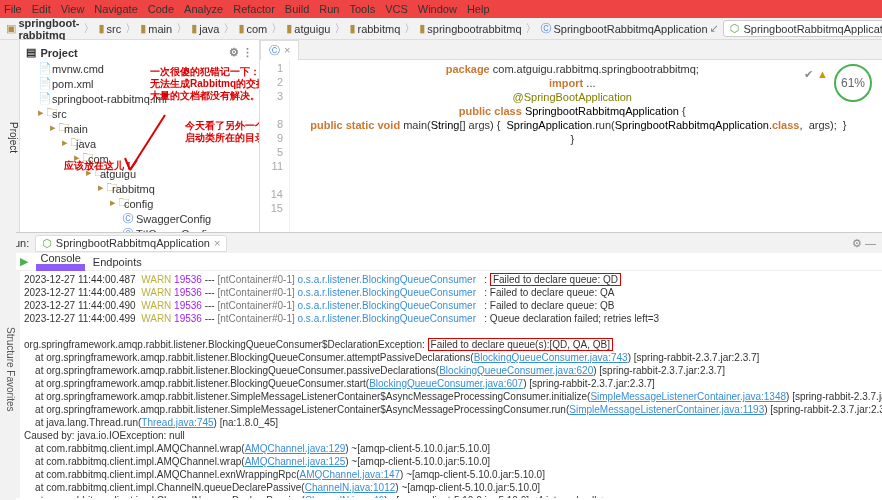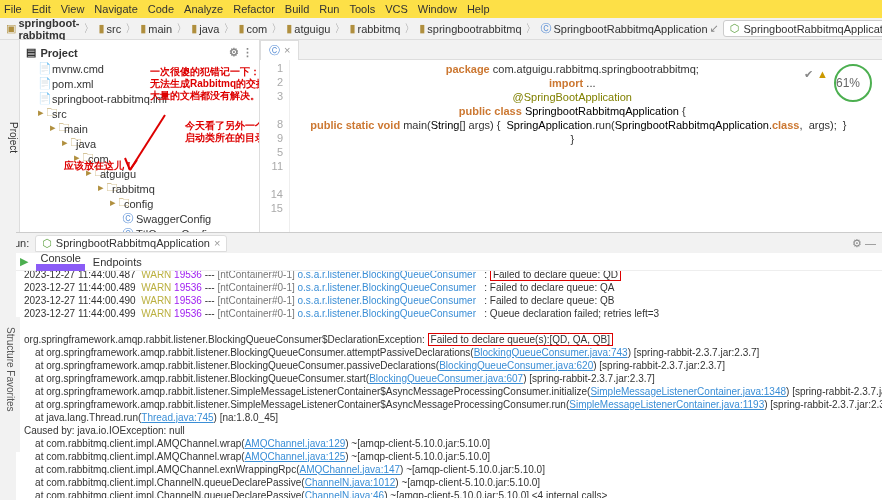--- a/index.html
+++ b/index.html
@@ -1,17 +1,17 @@
 <!DOCTYPE html>
 <html><head>
 <meta charset="utf-8">
 <style>
 * { box-sizing: border-box; margin: 0; padding: 0; font-family: "Segoe UI", Arial, sans-serif; }
 body { width: 882px; height: 500px; overflow: hidden; background: #fff; font-size: 11px; color: #333; position: relative; }
-.menubar { height: 18px; background: #fde047; display: flex; align-items: center; padding: 0 4px; gap: 10px; font-size: 11px; }
+.menubar { height: 18px; background: #ef4444; display: flex; align-items: center; padding: 0 4px; gap: 10px; font-size: 11px; }
 .menubar span { cursor: default; }
 .breadcrumb { height: 22px; background: #f2f2f2; border-bottom: 1px solid #ddd; display: flex; align-items: center; padding: 0 6px; font-size: 11px; gap: 2px; }
 .breadcrumb .sep { color: #999; margin: 0 2px; }
 .breadcrumb .folder-ico { color: #b08f3e; }
 .breadcrumb .right { margin-left: auto; display: flex; align-items: center; gap: 4px; }
 .runcfg { background: #fff; border: 1px solid #ccc; padding: 1px 6px; border-radius: 3px; display: flex; align-items: center; gap: 4px; font-size: 11px; }
 .play-ico { color: #4caf50; font-size: 12px; }
 .main { display: flex; height: 192px; }
 .proj-col { width: 20px; background: #f2f2f2; border-right: 1px solid #ddd; writing-mode: vertical-rl; font-size: 10px; text-align: center; padding-top: 4px; }
 .tree { width: 240px; background: #fff; border-right: 1px solid #ddd; position: relative; padding: 4px 0; font-size: 11px; overflow: hidden; }
@@ -24,28 +24,28 @@
 .annotation { position: absolute; color: #d00; font-size: 10px; font-weight: bold; line-height: 12px; pointer-events: none; z-index: 5; }
 .editor { flex: 1; display: flex; flex-direction: column; position: relative; }
 .tabbar { height: 20px; background: #f2f2f2; border-bottom: 1px solid #ddd; display: flex; align-items: center; }
 .tab { background: #fff; border: 1px solid #ddd; border-bottom: none; padding: 2px 8px; font-size: 11px; display: flex; align-items: center; gap: 4px; }
 .code { flex: 1; display: flex; font-family: Consolas, monospace; font-size: 11px; background: #fff; position: relative; }
 .gutter { width: 30px; background: #fff; color: #aaa; text-align: right; padding: 2px 6px 0 0; border-right: 1px solid #eee; }
 .gutter div { height: 14px; }
 .codetext { padding: 2px 0 0 8px; white-space: pre; line-height: 14px; text-align: center; }
 .kw { color: #cc7832; font-weight: bold; }
 .cls { color: #000; }
-.meter { position: absolute; right: 10px; top: 4px; width: 38px; height: 38px; border: 2px solid #4caf50; border-radius: 50%; display: flex; align-items: center; justify-content: flex-start; font-size: 12px; color: #666; }
+.meter { position: absolute; right: 10px; top: 4px; width: 38px; height: 38px; border: 2px solid #4caf50; border-radius: 50%; display: flex; align-items: center; justify-content: center; font-size: 12px; color: #666; }
 .meter-icons { position: absolute; right: 54px; top: 8px; display: flex; gap: 4px; font-size: 11px; color: #888;}
 .runpanel { border-top: 1px solid #ccc; height: 266px; display: flex; flex-direction: column; }
 .runhdr { height: 20px; background: #f2f2f2; display: flex; align-items: center; padding: 0 6px; font-size: 11px; gap: 6px; }
 .runtab { background: #fff; border: 1px solid #ddd; padding: 1px 6px; border-radius: 3px 3px 0 0; display: flex; align-items: center; gap: 4px; }
 .runtabs2 { height: 18px; background: #fff; display: flex; align-items: center; padding: 0 20px; gap: 8px; border-bottom: 1px solid #eee; font-size: 11px; }
 .runtabs2 .t { border-bottom: 7px solid #8b5cf6; padding: 0 4px; }
-.runbody { flex: 1; display: flex; overflow: hidden; align-items: center; }
+.runbody { flex: 1; display: flex; overflow: hidden; }
 .runtools { width: 20px; background: #f2f2f2; display: flex; flex-direction: column; align-items: center; padding-top: 4px; gap: 6px; font-size: 11px; }
 .runtools .play-ico { color: #4caf50; }
 .runtools .stop-ico { color: #d00; }
 .console { flex: 1; font-family: Consolas, monospace; font-size: 10px; line-height: 13px; padding: 2px 4px; white-space: pre; overflow: hidden; }
 .lw { color: #bbb040; } 
 .lp { color: #a020f0; } 
 .lb { color: #3a8ed6; } 
 .lt { color: #777; } 
 .logline { white-space: pre; }
 .redbox { border: 1px solid #d00; padding: 0 2px; }

